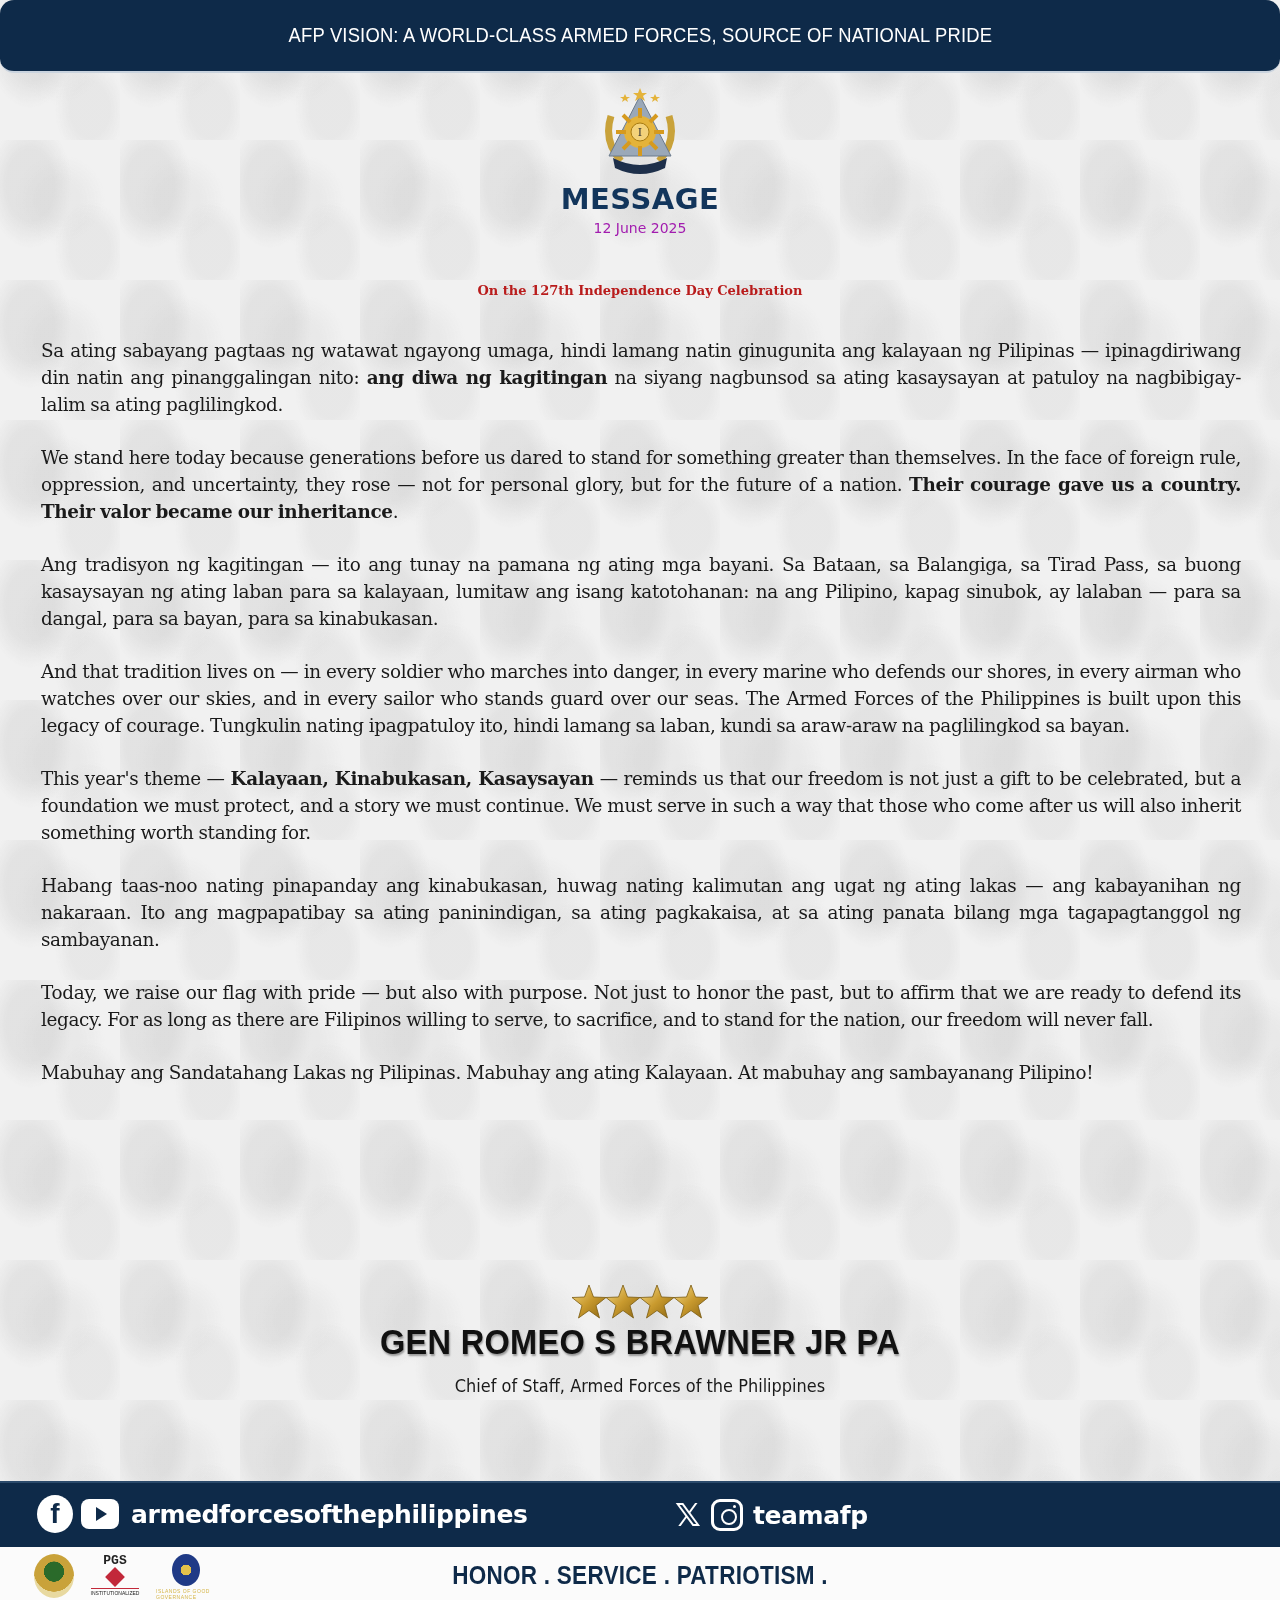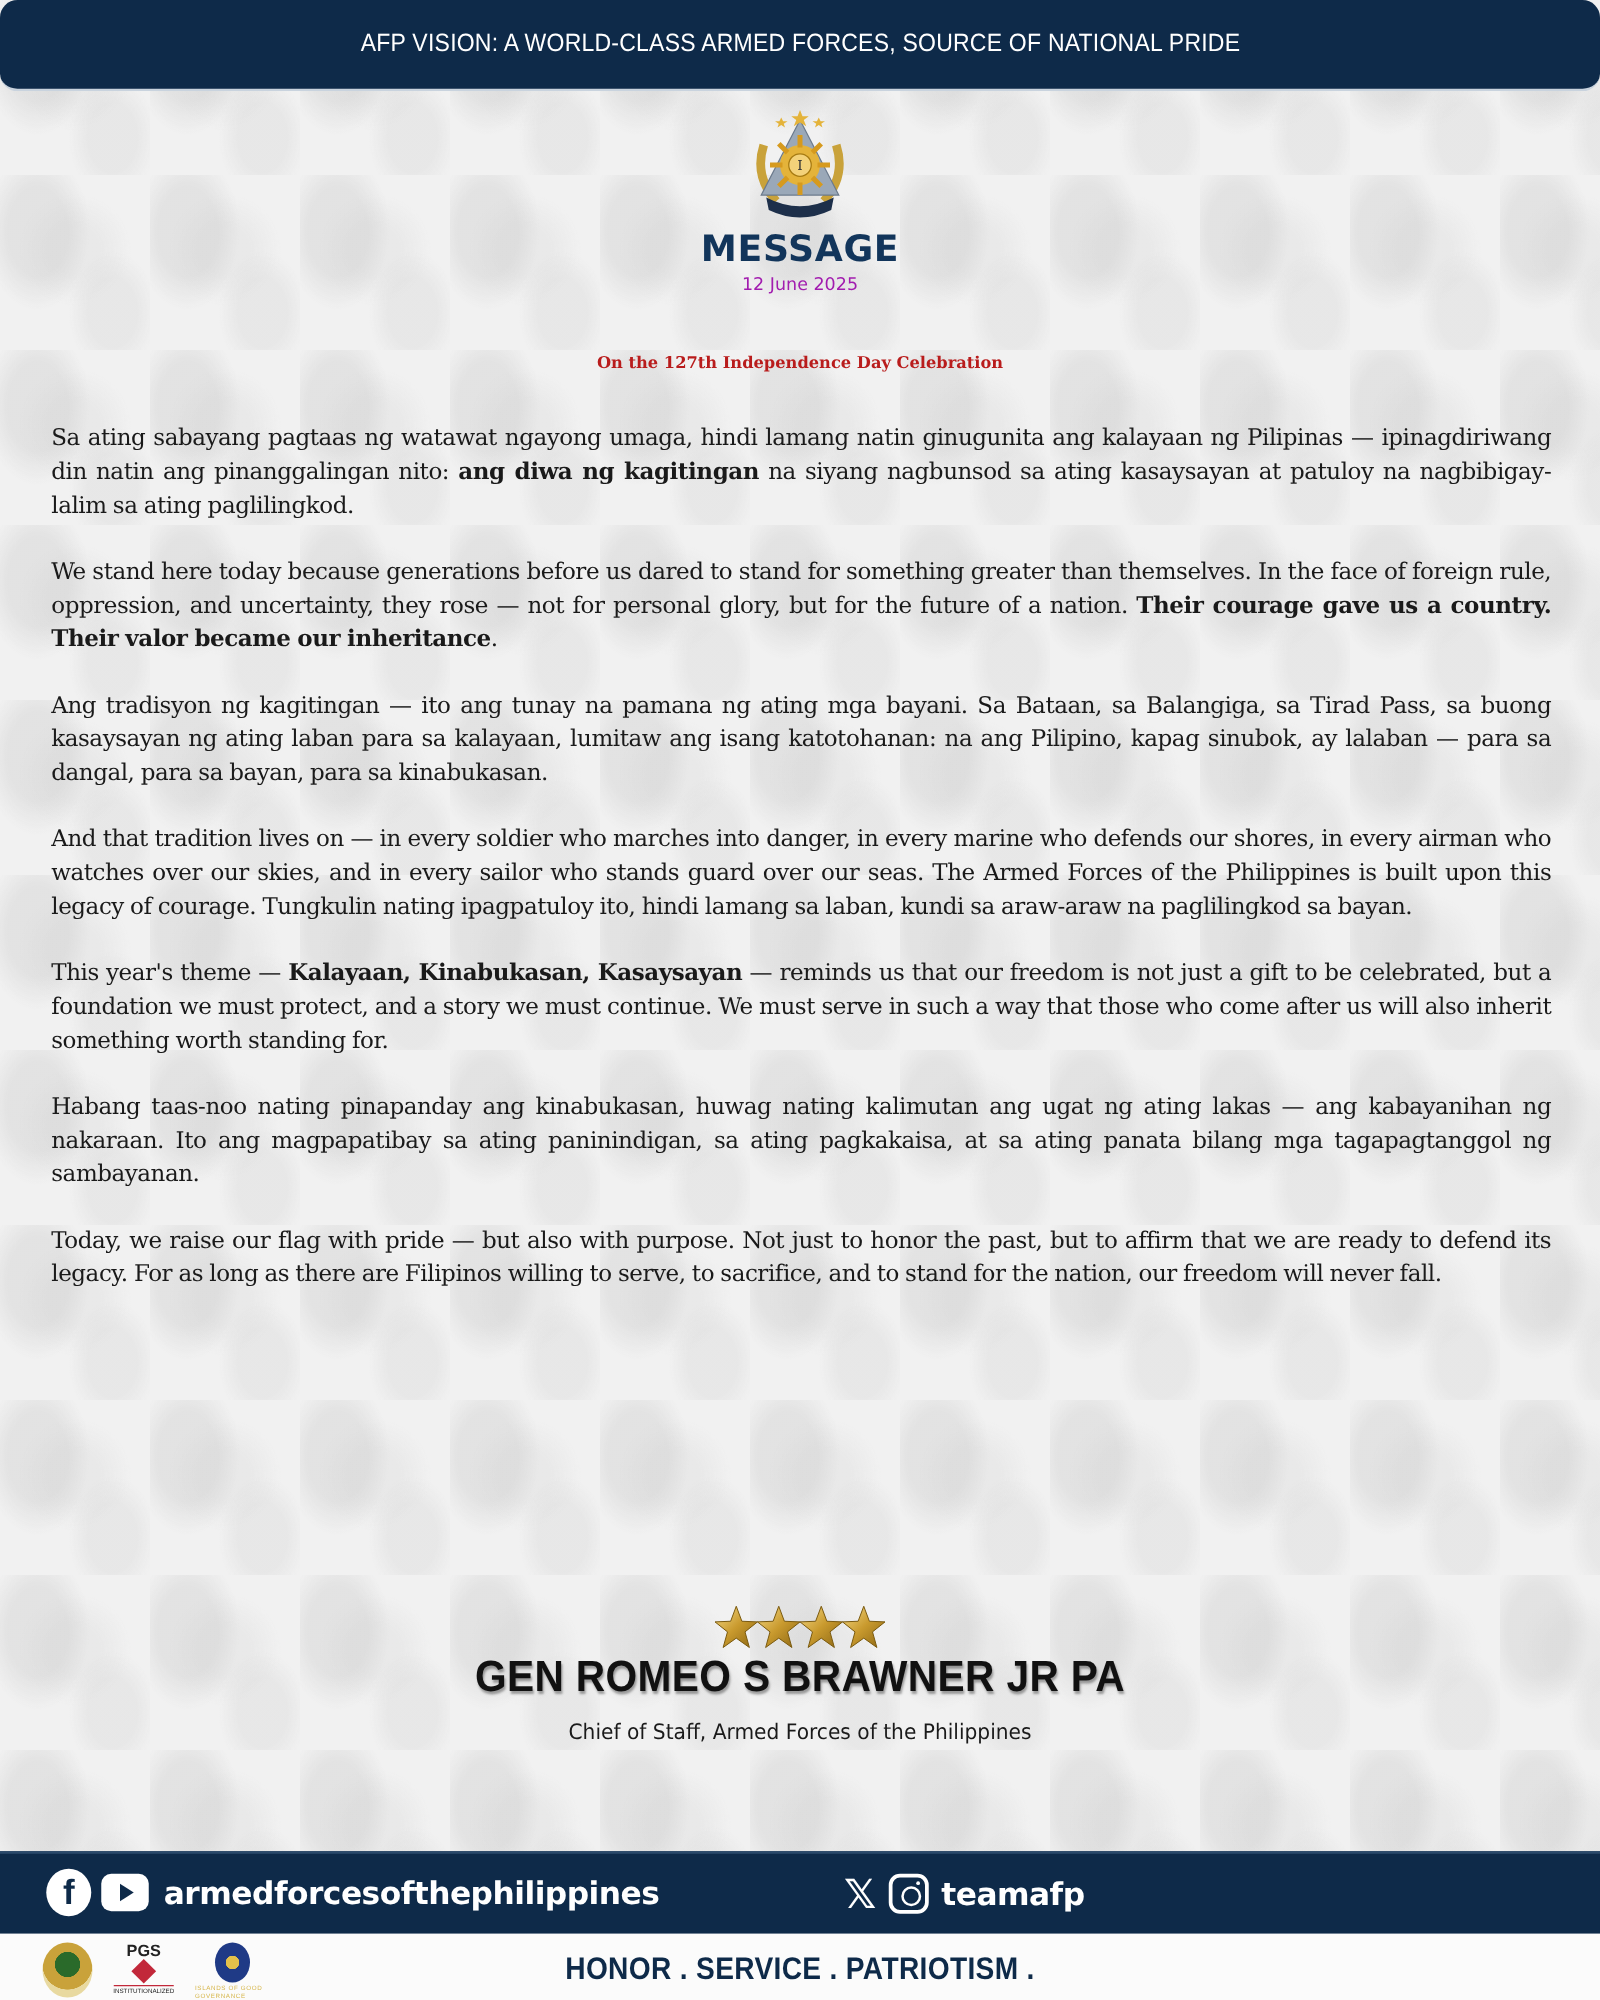--- a/index.html
+++ b/index.html
@@ -146,21 +146,21 @@
       color: #0e2a49; letter-spacing: 0.3px; transform: scaleX(0.9);
     }
     .logos {
       position: absolute; left: 34px; top: 7px; display: flex; gap: 14px; align-items: flex-start;
     }
     .logo-afp {
       width: 40px; height: 44px; border-radius: 50%;
       background: radial-gradient(circle at 50% 40%, #2a6a2a 0 30%, #c9a23a 31% 60%, #e8d9a0 61%);
     }
     .logo-pgs { width: 54px; height: 44px; display: flex; flex-direction: column; align-items: center; }
-    .logo-pgs .pgs-txt { font-family: Liberation Sans, sans-serif; font-size: 13px; font-weight: bold; color: #222; line-height: 13px; }
+    .logo-pgs .pgs-txt { font-family: Liberation Mono, monospace; font-size: 13px; font-weight: bold; color: #222; line-height: 13px; }
     .logo-pgs .diamond { width: 14px; height: 14px; background: #c2283a; transform: rotate(45deg); margin: 3px 0 4px; }
     .logo-pgs .inst { font-family: "Liberation Sans", sans-serif; font-size: 5px; color: #222; border-top: 1px solid #c2283a; padding-top: 1px; }
     .logo-gov { width: 60px; display: flex; flex-direction: column; align-items: center; }
     .logo-gov .seal { width: 28px; height: 32px; border-radius: 50%; background: radial-gradient(circle, #e4c14a 0 25%, #1f3a86 26%); }
     .logo-gov .lbl { font-family: "Liberation Sans", sans-serif; font-size: 5px; color: #d6b64a; margin-top: 2px; letter-spacing: 0.5px; }
   </style>
 </head>
 <body>
 
 <div class="top-banner">
@@ -207,20 +207,21 @@
 <div class="subject">On the 127th Independence Day Celebration</div>
 
 <div class="body-text" id="body-text">
     <p><span>Sa ating sabayang pagtaas ng watawat ngayong umaga, hindi lamang natin ginugunita ang kalayaan ng Pilipinas — ipinagdiriwang din natin ang pinanggalingan nito: </span><b>ang diwa ng kagitingan</b><span> na siyang nagbunsod sa ating kasaysayan at patuloy na nagbibigay-lalim sa ating paglilingkod.</span></p>
     <p><span>We stand here today because generations before us dared to stand for something greater than themselves. In the face of foreign rule, oppression, and uncertainty, they rose — not for personal glory, but for the future of a nation. </span><b>Their courage gave us a country. Their valor became our inheritance</b><span>.</span></p>
     <p><span>Ang tradisyon ng kagitingan — ito ang tunay na pamana ng ating mga bayani. Sa Bataan, sa Balangiga, sa Tirad Pass, sa buong kasaysayan ng ating laban para sa kalayaan, lumitaw ang isang katotohanan: na ang Pilipino, kapag sinubok, ay lalaban — para sa dangal, para sa bayan, para sa kinabukasan.</span></p>
     <p><span>And that tradition lives on — in every soldier who marches into danger, in every marine who defends our shores, in every airman who watches over our skies, and in every sailor who stands guard over our seas. The Armed Forces of the Philippines is built upon this legacy of courage. Tungkulin nating ipagpatuloy ito, hindi lamang sa laban, kundi sa araw-araw na paglilingkod sa bayan.</span></p>
     <p><span>This year's theme — </span><b>Kalayaan, Kinabukasan, Kasaysayan</b><span> — reminds us that our freedom is not just a gift to be celebrated, but a foundation we must protect, and a story we must continue. We must serve in such a way that those who come after us will also inherit something worth standing for.</span></p>
     <p><span>Habang taas-noo nating pinapanday ang kinabukasan, huwag nating kalimutan ang ugat ng ating lakas — ang kabayanihan ng nakaraan. Ito ang magpapatibay sa ating paninindigan, sa ating pagkakaisa, at sa ating panata bilang mga tagapagtanggol ng sambayanan.</span></p>
     <p><span>Today, we raise our flag with pride — but also with purpose. Not just to honor the past, but to affirm that we are ready to defend its legacy. For as long as there are Filipinos willing to serve, to sacrifice, and to stand for the nation, our freedom will never fall.</span></p>
+    <p><span>Mabuhay ang Sandatahang Lakas ng Pilipinas. Mabuhay ang ating Kalayaan. At mabuhay ang sambayanang Pilipino!</span></p>
   </div>
 
 <div class="stars" id="stars">
     <span><svg viewBox="0 0 36 36">
         <defs>
           <linearGradient id="sg0" x1="0" y1="0" x2="1" y2="1">
             <stop offset="0" stop-color="#f6dc8a"></stop>
             <stop offset="0.5" stop-color="#c99a2e"></stop>
             <stop offset="1" stop-color="#8a6512"></stop>
           </linearGradient>

